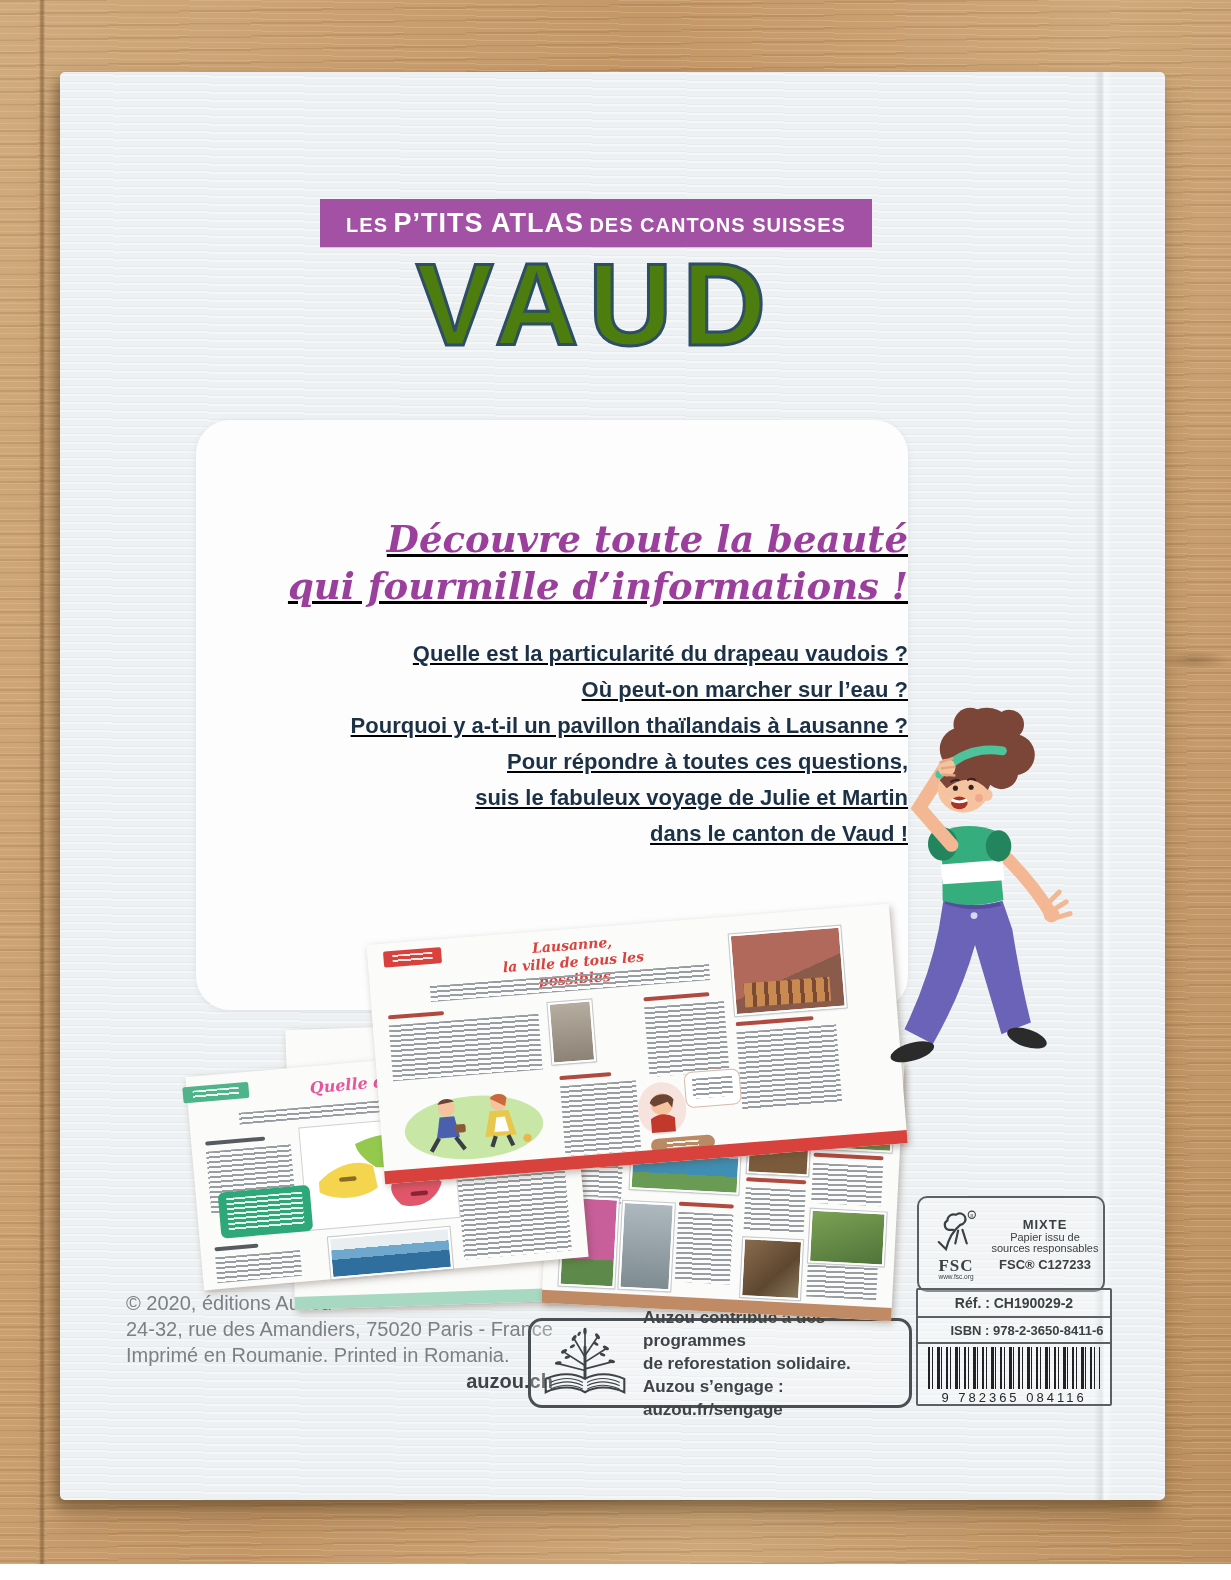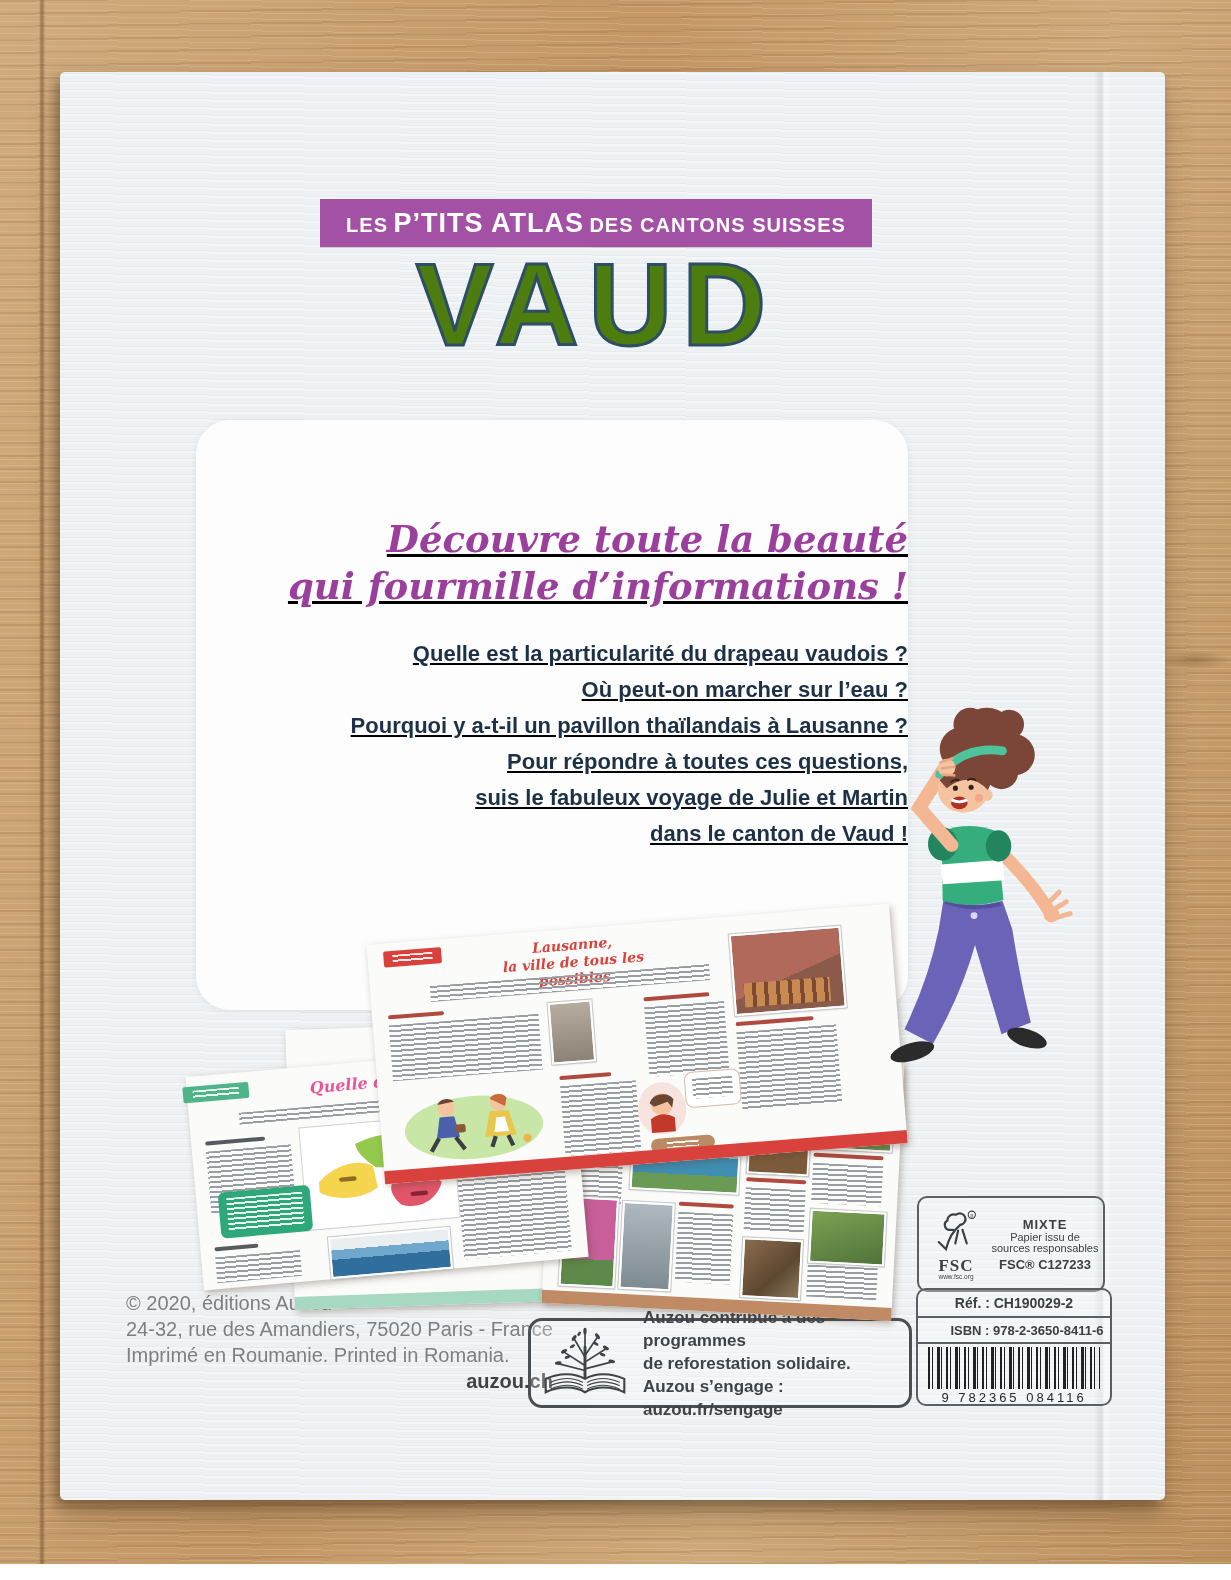--- a/index.html
+++ b/index.html
@@ -70,21 +70,21 @@
   .fscbox{position:absolute;left:857px;top:1124px;width:184px;height:92px;border:2px solid #5a5f63;
     border-radius:10px;display:flex;align-items:center;background:rgba(255,255,255,.25);}
   .fscbox .right{flex:1;text-align:center;color:#3c4043;}
   .fsc-mix{font-size:13px;font-weight:700;letter-spacing:1px;}
   .fsc-desc{font-size:11px;line-height:11px;}
   .fsc-code{font-size:13px;font-weight:700;margin-top:3px;}
   .fsc-left{width:62px;text-align:center;color:#3c4043;padding-left:6px;}
   .fsc-name{font-family:"Liberation Serif",serif;font-weight:700;font-size:17px;letter-spacing:1px;line-height:14px;}
   .fsc-url{font-size:6.5px;}
   .prodbox{position:absolute;left:856px;top:1216px;width:192px;height:114px;border:2px solid #5a5f63;
-    border-radius:10px;overflow:hidden;background:rgba(255,255,255,.3);color:#3c4043;}
+    border-radius:2px;overflow:hidden;background:rgba(255,255,255,.3);color:#3c4043;}
   .prodrow{height:26px;display:flex;align-items:center;justify-content:center;
     font-size:14px;font-weight:700;border-bottom:2px solid #5a5f63;}
   .barcode{height:42px;margin:3px 10px 0;
     background:repeating-linear-gradient(90deg,#202225 0 2px,transparent 2px 4px,#202225 4px 5px,transparent 5px 9px,#202225 9px 12px,transparent 12px 13px,#202225 13px 14px,transparent 14px 18px);}
   .bcd{ text-align:center;font-size:13px;letter-spacing:3px;color:#26282b;margin-top:1px;}
 </style>
 </head>
 <body>
 
 <div class="stage">

